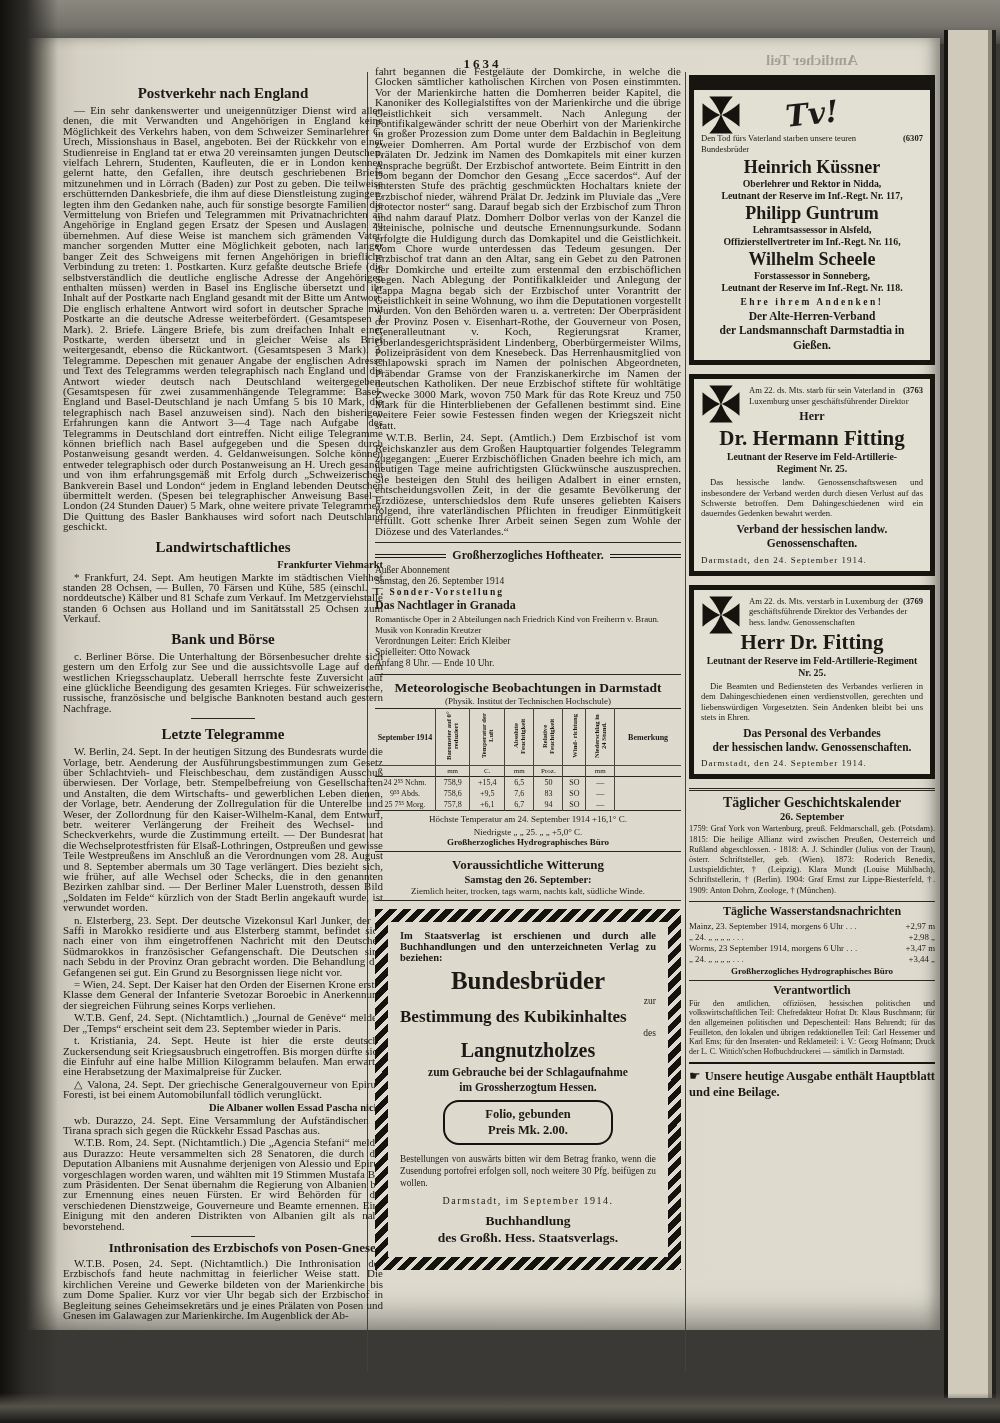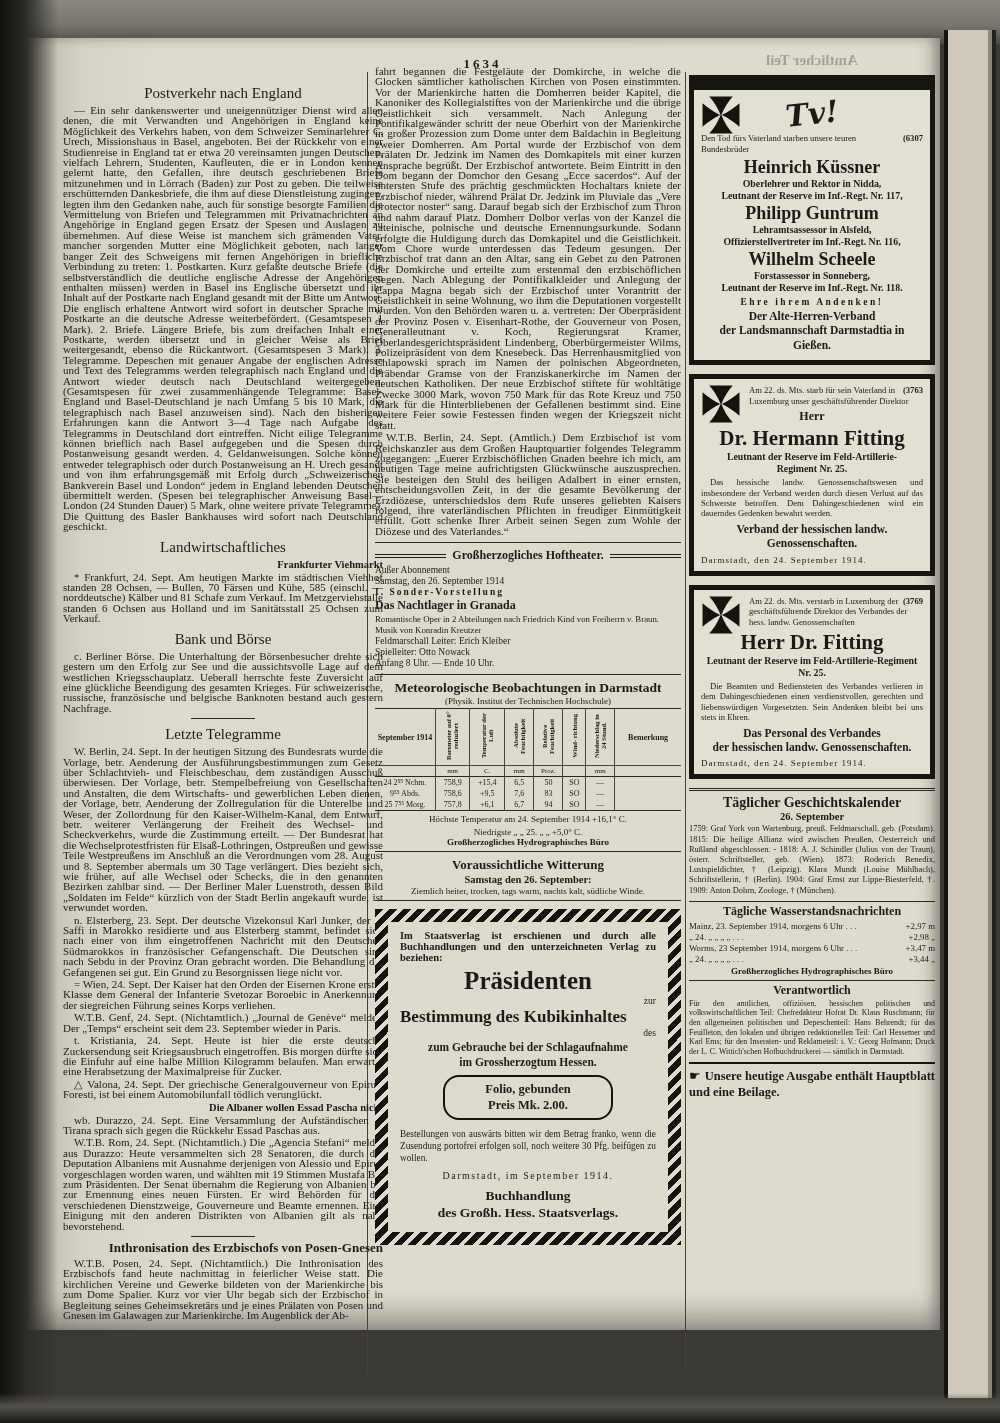--- a/index.html
+++ b/index.html
@@ -20,21 +20,21 @@
   .pageno{position:absolute;left:0;top:18px;width:100%;text-align:center;
         font-weight:bold;font-size:13px;letter-spacing:3px;}
 
   .col{position:absolute;overflow:hidden;}
   .col1{left:38px;top:40px;width:320px;height:1300px;}
   .col2{left:350px;top:28px;width:306px;height:1316px;}
   .col3{left:664px;top:12px;width:246px;height:1332px;}
   .vline{position:absolute;top:34px;width:1px;height:1300px;background:#44403a;}
   .v1{left:342px;} .v2{left:660px;}
 
-  .sec-head{font-size:15px;font-weight:normal;text-align:center;margin:7px 0 3px;}
+  .sec-head{font-size:15px;font-weight:bold;text-align:center;margin:7px 0 3px;}
   .sub-head{font-size:10.5px;font-weight:bold;text-align:right;margin:1px 0 2px;}
   .bp{font-size:11px;line-height:10.4px;text-align:justify;text-indent:11px;margin:0 0 2px;font-family:Liberation Serif, serif;}
   .rule{width:64px;border-top:1px solid #2a2722;margin:5px auto 3px;}
 
   
   .theater{border-top:1px solid #2a2722;border-bottom:1px solid #2a2722;padding:3px 0 5px;margin-top:6px;}
   .th-titlerow{display:flex;align-items:center;gap:6px;margin:2px 0;}
   .th-titlerow .bar{flex:1;border-top:4px double #1c1a17;}
   .th-title{font-size:12px;font-weight:bold;white-space:nowrap;}
   .th-line{font-size:9.5px;margin:1px 0;}
@@ -160,21 +160,21 @@
         <div class="th-titlerow">
           <span class="bar"></span>
           <span class="th-title">Großherzogliches Hoftheater.</span>
           <span class="bar"></span>
         </div>
         <div class="th-line">Außer Abonnement</div>
         <div class="th-line">Samstag, den 26. September 1914</div>
         <div class="th-line th-sonder">I. Sonder-Vorstellung</div>
         <div class="th-line th-opname">Das Nachtlager in Granada</div>
         <div class="th-line" style="font-size:8.8px;line-height:10.5px;">Romantische Oper in 2 Abteilungen nach Friedrich Kind von Freiherrn v. Braun.  Musik von Konradin Kreutzer</div>
-        <div class="th-line">Feldmarschall Leiter: Erich Kleiber</div>
+        <div class="th-line">Verordnungen Leiter: Erich Kleiber</div>
         <div class="th-line">Spielleiter: Otto Nowack</div>
         <div class="th-line">Anfang 8 Uhr. — Ende 10 Uhr.</div>
       </div>
 
       <div class="wt">
         <div class="wt-title">Meteorologische Beobachtungen in Darmstadt</div>
         <div class="wt-sub">(Physik. Institut der Technischen Hochschule)</div>
         <table class="met">
           <tbody>
               <tr>
@@ -235,24 +235,25 @@
       </div>
 
       <div class="wit">
         <div class="wit-t">Voraussichtliche Witterung</div>
         <div class="wit-d">Samstag den 26. September:</div>
         <div class="wit-x">Ziemlich heiter, trocken, tags warm, nachts kalt, südliche Winde.</div>
       </div>
 
       <div class="ad">
         <p class="ad-intro">Im Staatsverlag ist erschienen und durch alle Buchhandlungen und den unterzeichneten Verlag zu beziehen:</p>
-        <div class="ad-h1">Präsidenten</div>
+        <div class="ad-h1">Bundesbrüder</div>
         <div class="ad-zw">zur</div>
         <div class="ad-h2">Bestimmung des Kubikinhaltes</div>
         <div class="ad-zw">des</div>
+        <div class="ad-h3">Langnutzholzes</div>
         <div class="ad-use">
           <span>zum Gebrauche bei der Schlagaufnahme</span><br>
           <span>im Grossherzogtum Hessen.</span>
         </div>
         <span class="pricebox">
           <span>Folio, gebunden</span><br>
           <span>Preis Mk. 2.00.</span>
         </span>
         <p class="ad-order">Bestellungen von auswärts bitten wir dem Betrag franko, wenn die Zusendung portofrei erfolgen soll, noch weitere 30 Pfg. beifügen zu wollen.</p>
         <div class="ad-city">Darmstadt, im September 1914.</div>

